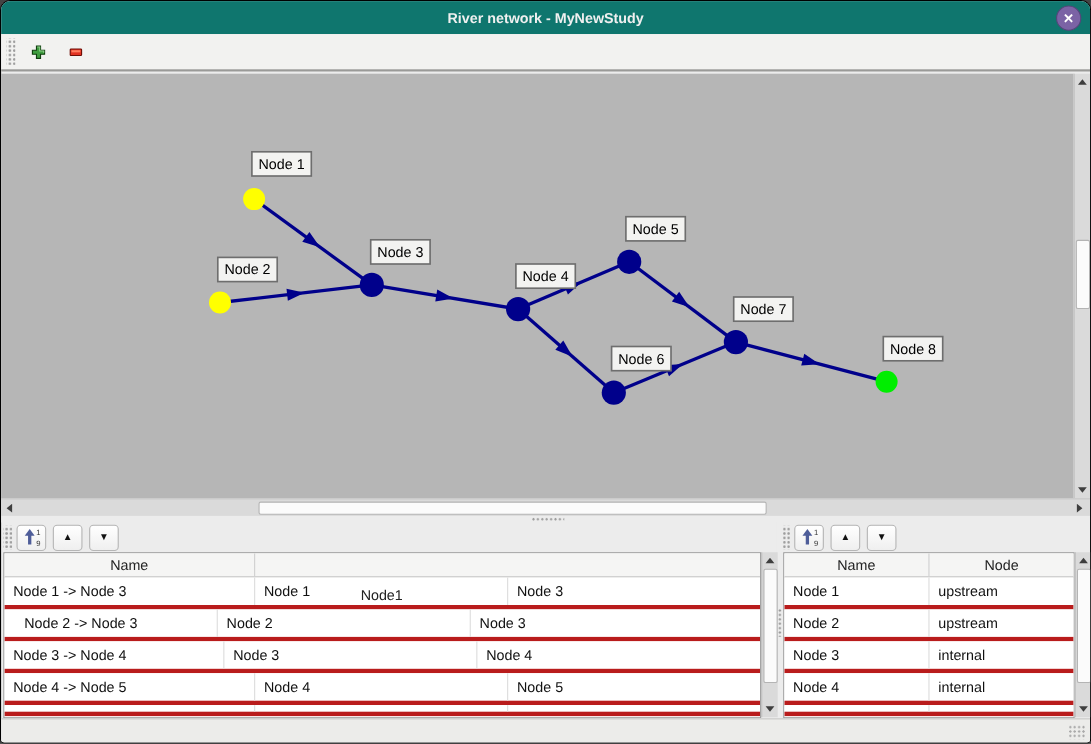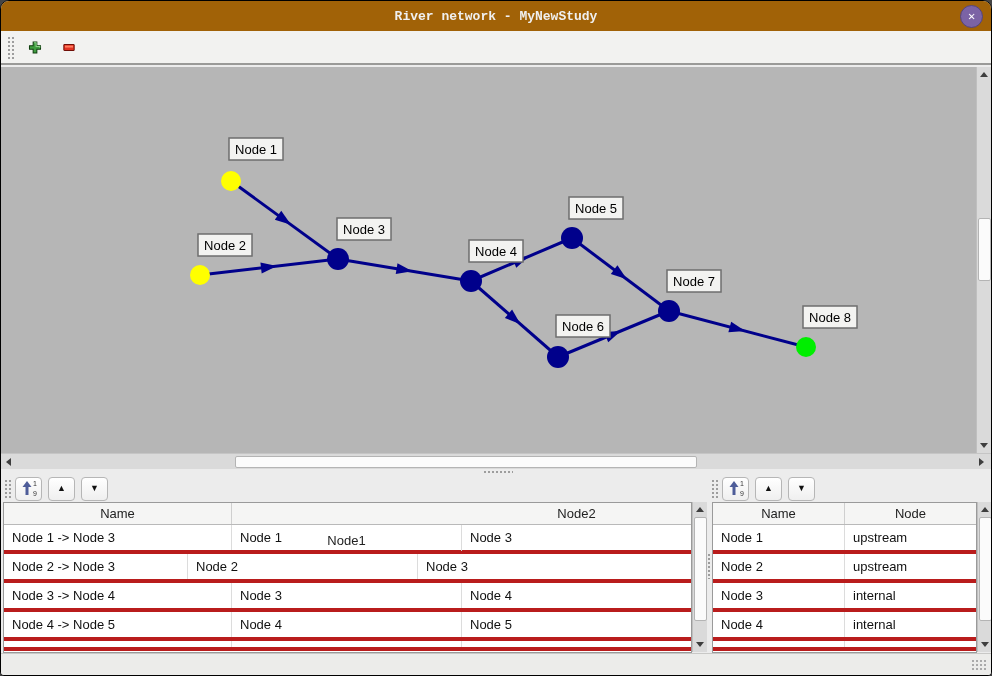--- a/index.html
+++ b/index.html
@@ -3,23 +3,23 @@
 <meta charset="utf-8">
 <style>
   html,body{margin:0;padding:0;background:#444;}
   .window{
     position:relative;width:990px;height:674px;margin:0 auto;
     border:1px solid #000;border-radius:9px 9px 4px 4px;overflow:hidden;
     background:#ececec;font-family:"Liberation Sans",sans-serif;
   }
   
   .titlebar{
-    position:absolute;top:0;left:0;right:0;height:30px;background:#a16207;
+    position:absolute;top:0;left:0;right:0;height:30px;background:#0f766e;
     display:flex;align-items:center;justify-content:center;
-    color:#f0f0f0;font-size:13px;font-weight:bold;font-family:Liberation Mono, monospace;
+    color:#f0f0f0;font-size:13px;font-weight:bold;
   }
   .close-btn{
     position:absolute;right:8px;top:4px;width:21px;height:21px;border-radius:50%;
     background:#7b63a5;border:1px solid #55457a;color:#fff;
     display:flex;align-items:center;justify-content:center;
     font-size:12px;font-weight:bold;cursor:pointer;line-height:1;
   }
   
   .main-toolbar{
     position:absolute;top:30px;left:0;right:0;height:34px;background:#f2f2f0;
@@ -262,34 +262,33 @@
   </div>
 
   <div class="splitter-v">
     <div class="dots"></div>
   </div>
 
   <div class="dtable links" id="links-table">
       <div class="t-header">
         <div class="t-hcell" style="width: 228px;">Name</div>
         <div class="t-hcell" style="width: 230px; margin-top: 27px;">Node1</div>
-        <div class="t-hcell" style="width: 229px;">Node2</div>
       </div>
       <div class="t-row">
         <div class="t-cell" style="width: 228px;">Node 1 -&gt; Node 3</div>
         <div class="t-cell" style="width: 230px;">Node 1</div>
         <div class="t-cell" style="width: 229px;">Node 3</div>
       </div>
       <div class="t-row">
-        <div class="t-cell" style="width: 184px;">Node 2 -&gt; Node 3</div>
+        <div class="t-cell" style="width: 184px; margin-left: 10px;">Node 2 -&gt; Node 3</div>
         <div class="t-cell" style="width: 230px;">Node 2</div>
         <div class="t-cell" style="width: 229px;">Node 3</div>
       </div>
       <div class="t-row">
-        <div class="t-cell" style="width: 228px;">Node 3 -&gt; Node 4</div>
+        <div class="t-cell" style="width: 200px;">Node 3 -&gt; Node 4</div>
         <div class="t-cell" style="width: 230px;">Node 3</div>
         <div class="t-cell" style="width: 229px;">Node 4</div>
       </div>
       <div class="t-row">
         <div class="t-cell" style="width: 228px;">Node 4 -&gt; Node 5</div>
         <div class="t-cell" style="width: 230px;">Node 4</div>
         <div class="t-cell" style="width: 229px;">Node 5</div>
       </div>
       <div class="t-row" style="height: 10px;">
         <div class="t-cell" style="width: 228px;"></div>

